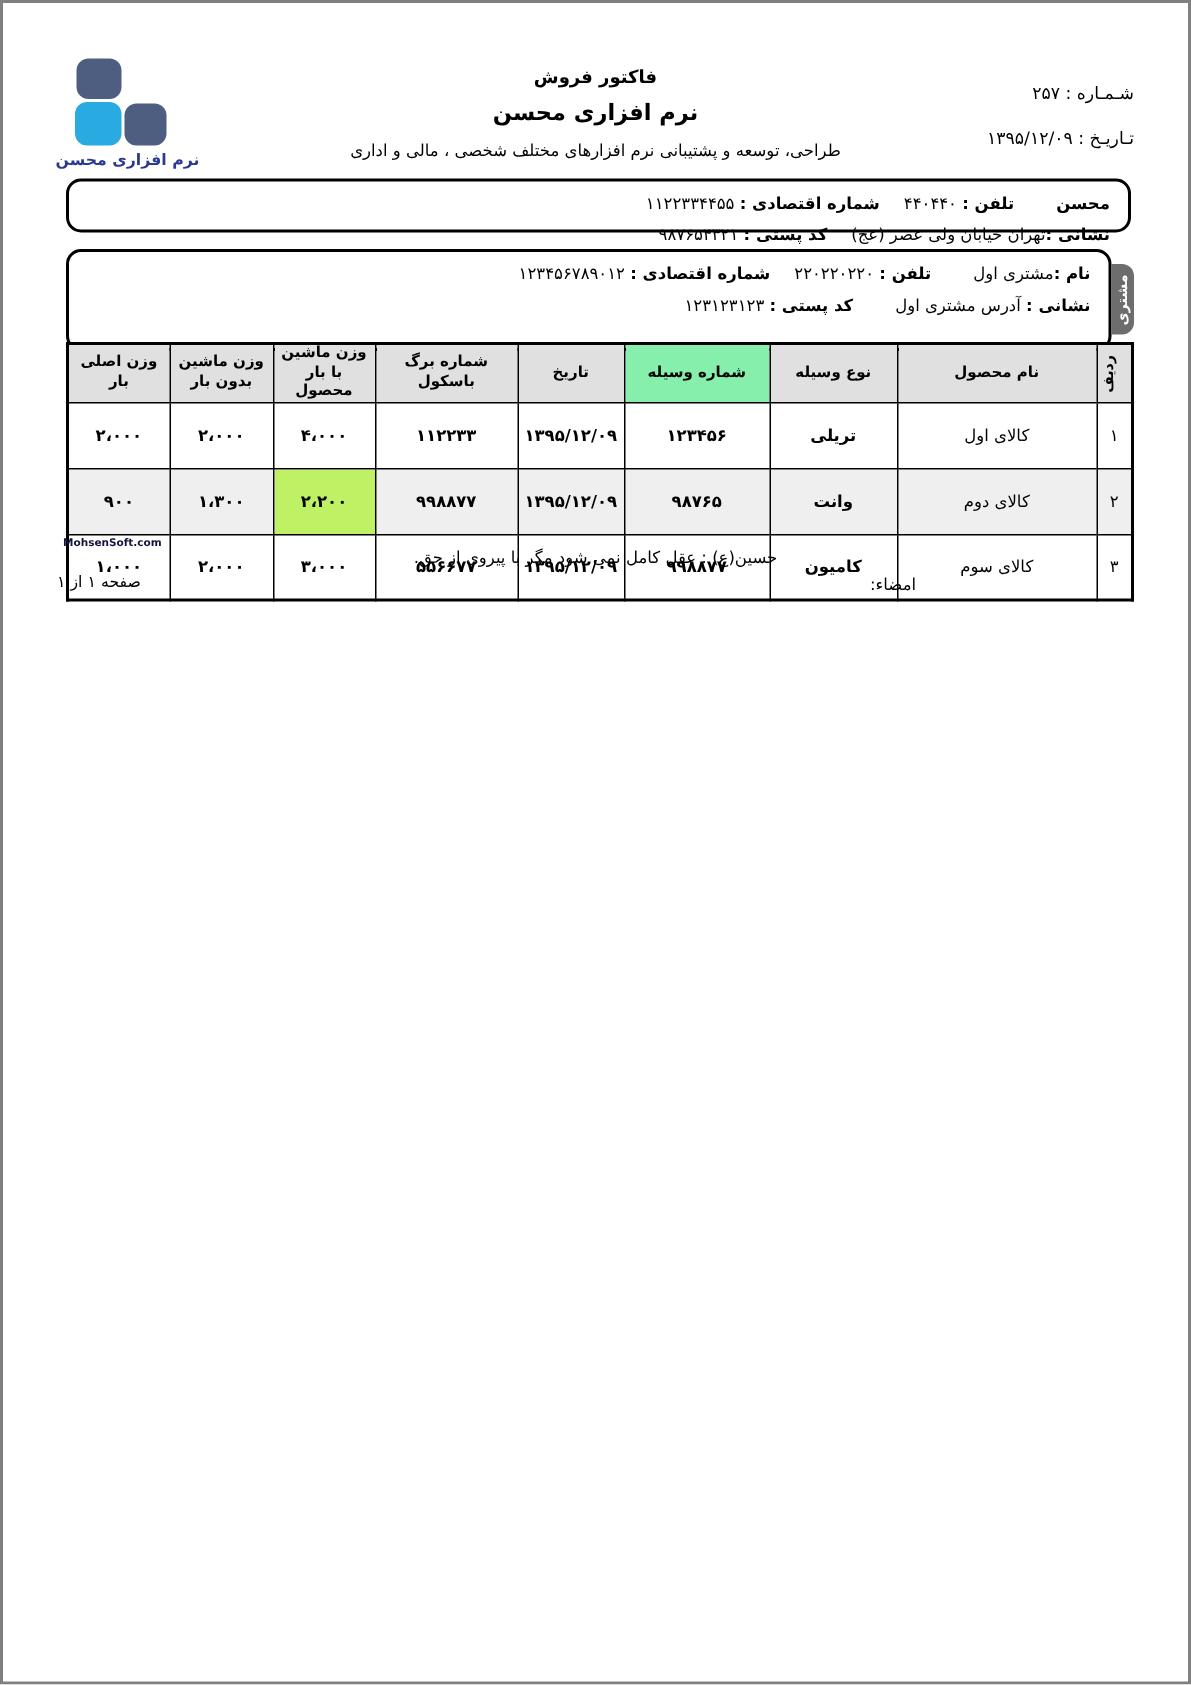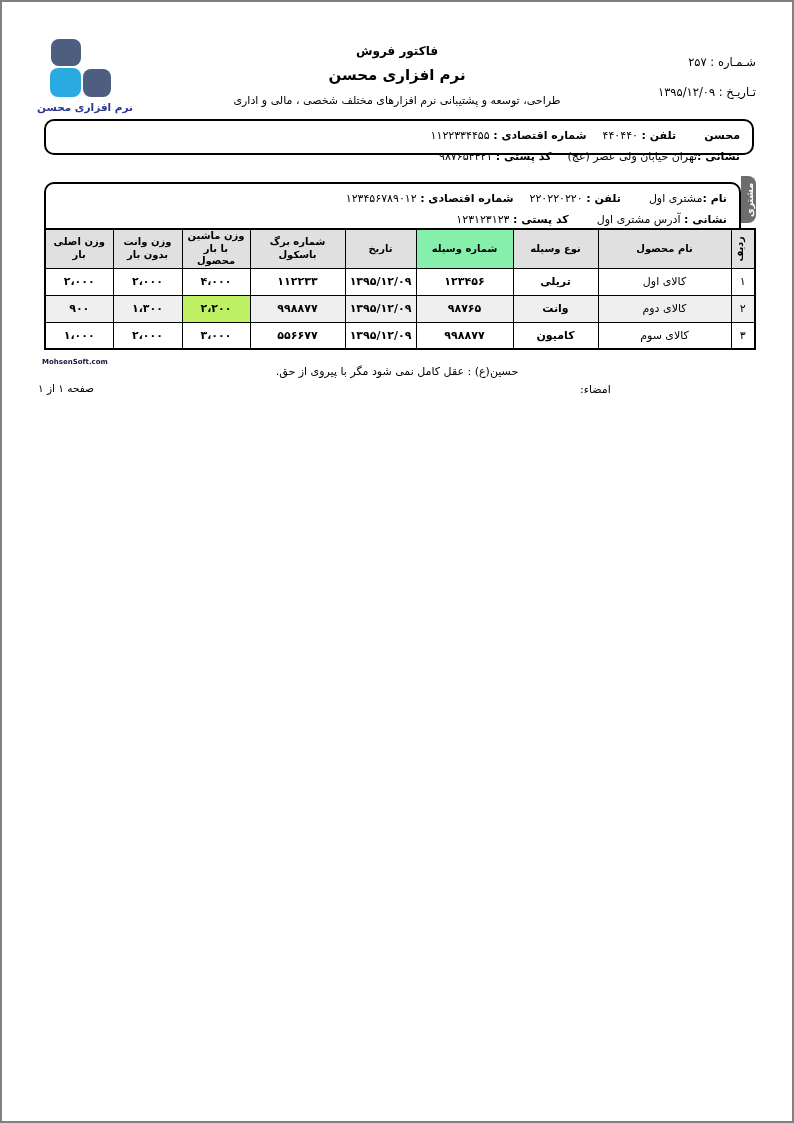--- a/index.html
+++ b/index.html
@@ -20,38 +20,38 @@
   .hc { position:absolute; left:0; right:0; text-align:center; }
   .doc-type   { top:42px; font-size:12px; font-weight:bold; }
   .company    { top:64px; font-size:15px; font-weight:bold; }
   .tagline    { top:92px; font-size:11px; }
   .header-right { position:absolute; top:53px; right:36px; text-align:right; font-size:11.5px; }
   .header-right .line2 { margin-top:16px; }
   
   .info-box { position:absolute; left:42px; border:2px solid #000; border-radius:10px;
     box-sizing:border-box; padding:4px 12px 0 8px; font-size:11px; background:#fff; }
   .box-seller   { top:117px; width:710px; height:36px; }
-  .box-customer { top:180px; width:697px; height:68px; }
+  .box-customer { top:164px; width:697px; height:68px; }
   .info-line { line-height:21px; white-space:nowrap; }
   .b { font-weight:bold; }
   .g28 { display:inline-block; width:28px; }
   .g16 { display:inline-block; width:16px; }
   .cust-tab { position:absolute; left:739px; top:174px; width:15px; height:47px;
     border-radius:0 8px 8px 0; }
   .cust-tab span { position:absolute; top:50%; left:50%;
     transform:translate(-50%,-50%) rotate(-90deg); transform-origin:center;
     color:#fff; font-size:9.5px; font-weight:bold; white-space:nowrap; }
   
   table.inv { position:absolute; left:42px; top:226px; width:712px;
     border-collapse:collapse; table-layout:fixed; direction:rtl;
     border:2px solid #000; }
   table.inv th, table.inv td { border:1px solid #000; text-align:center;
     overflow:hidden; padding:0 2px; box-sizing:border-box; }
   table.inv th { font-size:10px; font-weight:bold; height:30px; line-height:1.25; }
-  table.inv td { font-size:11px; height:27px; }
+  table.inv td { font-size:11px; height:44px; }
   td.bold { font-weight:bold; }
   th.rowno-h { position:relative; }
   th.rowno-h span { display:inline-block; transform:rotate(-90deg); white-space:nowrap; font-size:9.5px; }
   tr.thanks td { height:15px; text-align:right; font-size:10.5px; padding-right:6px; }
   
   .website { position:absolute; left:40px; top:356px; font-size:7px; font-weight:bold;
     direction:ltr; letter-spacing:0; color:#14143c; }
   .quote { position:absolute; left:0; right:0; top:363px; text-align:center; font-size:11px; }
   .signature { position:absolute; left:578px; top:381px; font-size:11px; }
   .page-info { position:absolute; left:36px; top:380px; font-size:10.5px; direction:rtl; }
@@ -124,21 +124,21 @@
     </colgroup>
     <thead>
       <tr>
         <th class="rowno-h" style="background: rgb(224, 224, 224);"><span>ردیف</span></th>
         <th style="background: rgb(224, 224, 224);">نام محصول</th>
         <th style="background: rgb(224, 224, 224);">نوع وسیله</th>
         <th style="background: #86efac;">شماره وسیله</th>
         <th style="background: rgb(224, 224, 224);">تاریخ</th>
         <th style="background: rgb(224, 224, 224);">شماره برگ باسکول</th>
         <th style="background: rgb(224, 224, 224);">وزن ماشین با بار محصول</th>
-        <th style="background: rgb(224, 224, 224);">وزن وانت بدون بار</th>
+        <th style="background: rgb(224, 224, 224);">وزن ماشین بدون بار</th>
         <th style="background: rgb(224, 224, 224);">وزن اصلی بار</th>
       </tr>
     </thead>
     <tbody>
       <tr>
         <td>۱</td>
         <td>کالای اول</td>
         <td class="bold">تریلی</td>
         <td class="bold">۱۲۳۴۵۶</td>
         <td class="bold">۱۳۹۵/۱۲/۰۹</td>

